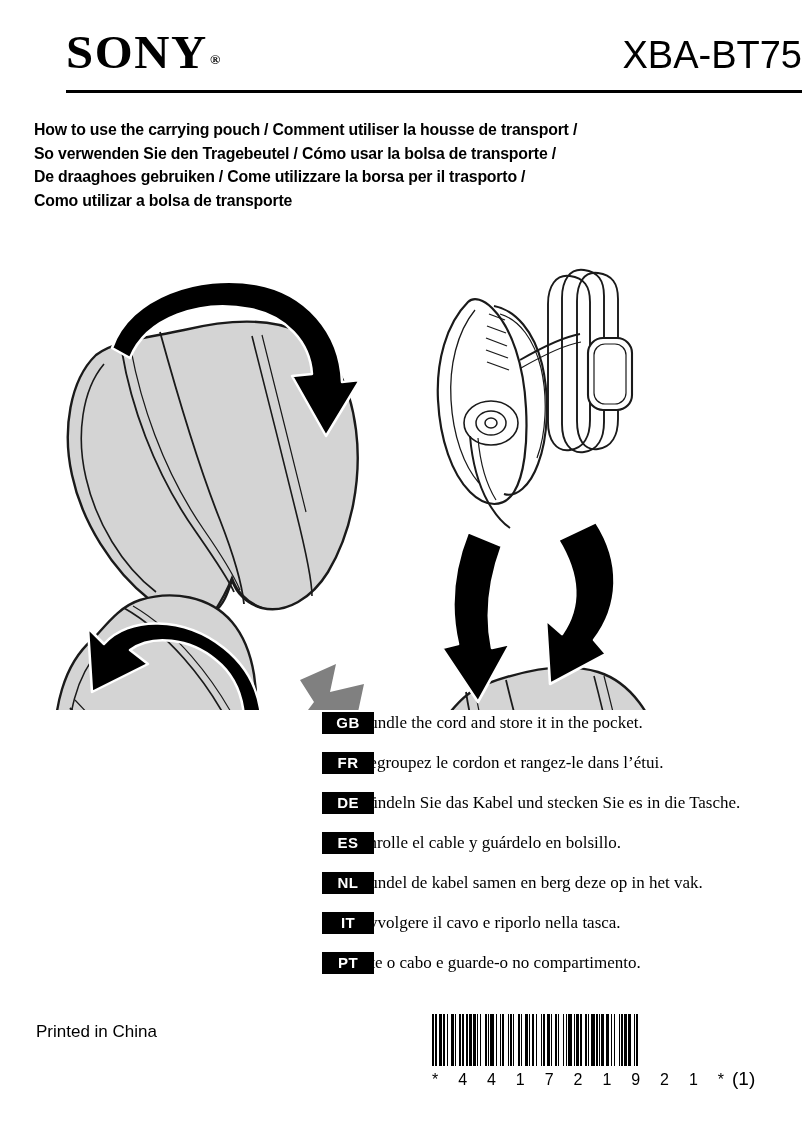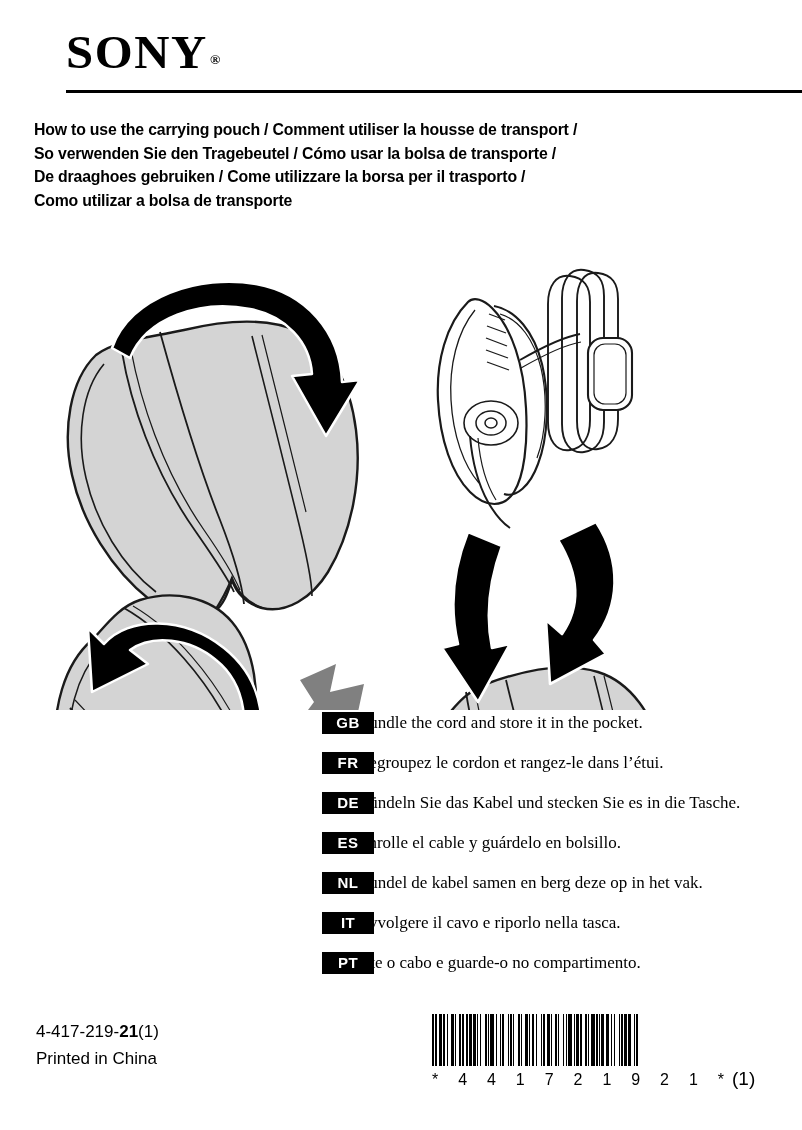--- a/index.html
+++ b/index.html
@@ -180,20 +180,21 @@
     font-family: "Liberation Sans", sans-serif;
     font-size: 19px;
     line-height: 22px;
   }
 </style>
 </head>
 <body>
 
 <div id="header">
   <div id="sony-logo"><span>SONY</span><span class="reg">®</span></div>
+  <div id="model-number">XBA-BT75</div>
   <div id="header-rule"></div>
 </div>
 
 <div id="title-block">
   <div class="title-line">How to use the carrying pouch / Comment utiliser la housse de transport /</div>
   <div class="title-line">So verwenden Sie den Tragebeutel / Cómo usar la bolsa de transporte /</div>
   <div class="title-line">De draaghoes gebruiken / Come utilizzare la borsa per il trasporto /</div>
   <div class="title-line">Como utilizar a bolsa de transporte</div>
 </div>
 
@@ -348,21 +349,20 @@
     <div class="instr-text">Avvolgere il cavo e riporlo nella tasca.</div>
     <div class="lang-badge">IT</div>
   </div>
   <div class="instr-row">
     <div class="instr-text">Ate o cabo e guarde-o no compartimento.</div>
     <div class="lang-badge">PT</div>
   </div>
 </div>
 
 <div id="footer-left">
-  <div class="fl-line"><span>4-417-219-</span><span class="bold">21</span><span>(1)</span></div>
   <div class="fl-line">Printed in China</div>
 </div>
 
 <div id="footer-barcode">
   <div id="barcode-bars"><span style="width:2.30px"></span><span style="width:1.15px;background:transparent"></span><span style="width:1.15px"></span><span style="width:2.30px;background:transparent"></span><span style="width:3.45px"></span><span style="width:1.15px;background:transparent"></span><span style="width:1.15px"></span><span style="width:2.30px;background:transparent"></span><span style="width:1.15px"></span><span style="width:3.45px;background:transparent"></span><span style="width:2.30px"></span><span style="width:1.15px;background:transparent"></span><span style="width:1.15px"></span><span style="width:3.45px;background:transparent"></span><span style="width:1.15px"></span><span style="width:1.15px;background:transparent"></span><span style="width:2.30px"></span><span style="width:2.30px;background:transparent"></span><span style="width:1.15px"></span><span style="width:1.15px;background:transparent"></span><span style="width:3.45px"></span><span style="width:1.15px;background:transparent"></span><span style="width:2.30px"></span><span style="width:1.15px;background:transparent"></span><span style="width:1.15px"></span><span style="width:2.30px;background:transparent"></span><span style="width:1.15px"></span><span style="width:3.45px;background:transparent"></span><span style="width:2.30px"></span><span style="width:1.15px;background:transparent"></span><span style="width:1.15px"></span><span style="width:1.15px;background:transparent"></span><span style="width:3.45px"></span><span style="width:2.30px;background:transparent"></span><span style="width:1.15px"></span><span style="width:2.30px;background:transparent"></span><span style="width:1.15px"></span><span style="width:1.15px;background:transparent"></span><span style="width:2.30px"></span><span style="width:3.45px;background:transparent"></span><span style="width:1.15px"></span><span style="width:1.15px;background:transparent"></span><span style="width:2.30px"></span><span style="width:1.15px;background:transparent"></span><span style="width:1.15px"></span><span style="width:3.45px;background:transparent"></span><span style="width:2.30px"></span><span style="width:1.15px;background:transparent"></span><span style="width:1.15px"></span><span style="width:2.30px;background:transparent"></span><span style="width:3.45px"></span><span style="width:1.15px;background:transparent"></span><span style="width:1.15px"></span><span style="width:1.15px;background:transparent"></span><span style="width:2.30px"></span><span style="width:2.30px;background:transparent"></span><span style="width:1.15px"></span><span style="width:3.45px;background:transparent"></span><span style="width:1.15px"></span><span style="width:1.15px;background:transparent"></span><span style="width:2.30px"></span><span style="width:1.15px;background:transparent"></span><span style="width:3.45px"></span><span style="width:1.15px;background:transparent"></span><span style="width:1.15px"></span><span style="width:2.30px;background:transparent"></span><span style="width:2.30px"></span><span style="width:1.15px;background:transparent"></span><span style="width:1.15px"></span><span style="width:3.45px;background:transparent"></span><span style="width:1.15px"></span><span style="width:2.30px;background:transparent"></span><span style="width:1.15px"></span><span style="width:1.15px;background:transparent"></span><span style="width:3.45px"></span><span style="width:2.30px;background:transparent"></span><span style="width:1.15px"></span><span style="width:1.15px;background:transparent"></span><span style="width:2.30px"></span><span style="width:1.15px;background:transparent"></span><span style="width:2.30px"></span><span style="width:3.45px;background:transparent"></span><span style="width:1.15px"></span><span style="width:1.15px;background:transparent"></span><span style="width:1.15px"></span><span style="width:2.30px;background:transparent"></span><span style="width:3.45px"></span><span style="width:1.15px;background:transparent"></span><span style="width:2.30px"></span><span style="width:1.15px;background:transparent"></span><span style="width:1.15px"></span><span style="width:1.15px;background:transparent"></span><span style="width:2.30px"></span><span style="width:2.30px;background:transparent"></span><span style="width:3.45px"></span><span style="width:1.15px;background:transparent"></span><span style="width:1.15px"></span><span style="width:2.30px;background:transparent"></span><span style="width:1.15px"></span><span style="width:3.45px;background:transparent"></span><span style="width:1.15px"></span><span style="width:1.15px;background:transparent"></span><span style="width:2.30px"></span><span style="width:1.15px;background:transparent"></span><span style="width:2.30px"></span><span style="width:1.15px;background:transparent"></span><span style="width:3.45px"></span><span style="width:2.30px;background:transparent"></span><span style="width:1.15px"></span><span style="width:1.15px;background:transparent"></span><span style="width:2.30px"></span><span style="width:3.45px;background:transparent"></span></div>
   <div id="barcode-digits">
       <span>*</span>
       <span>4</span>
       <span>4</span>
       <span>1</span>

